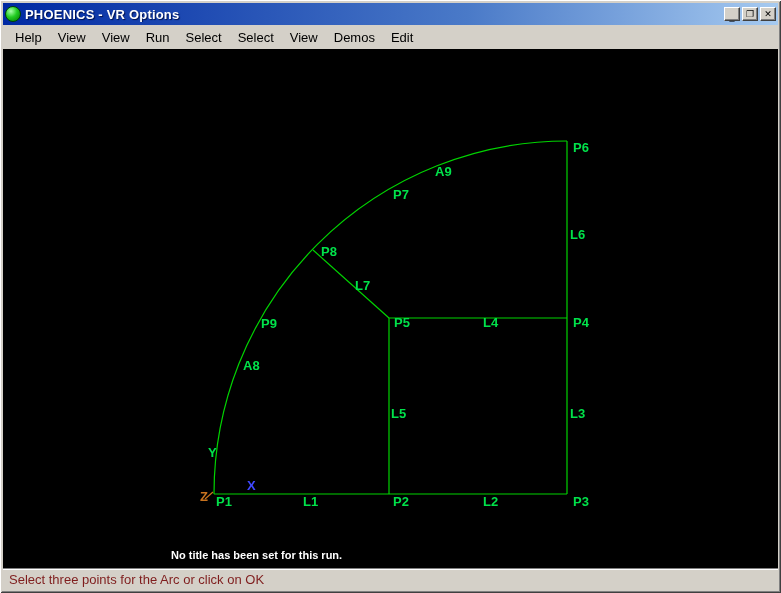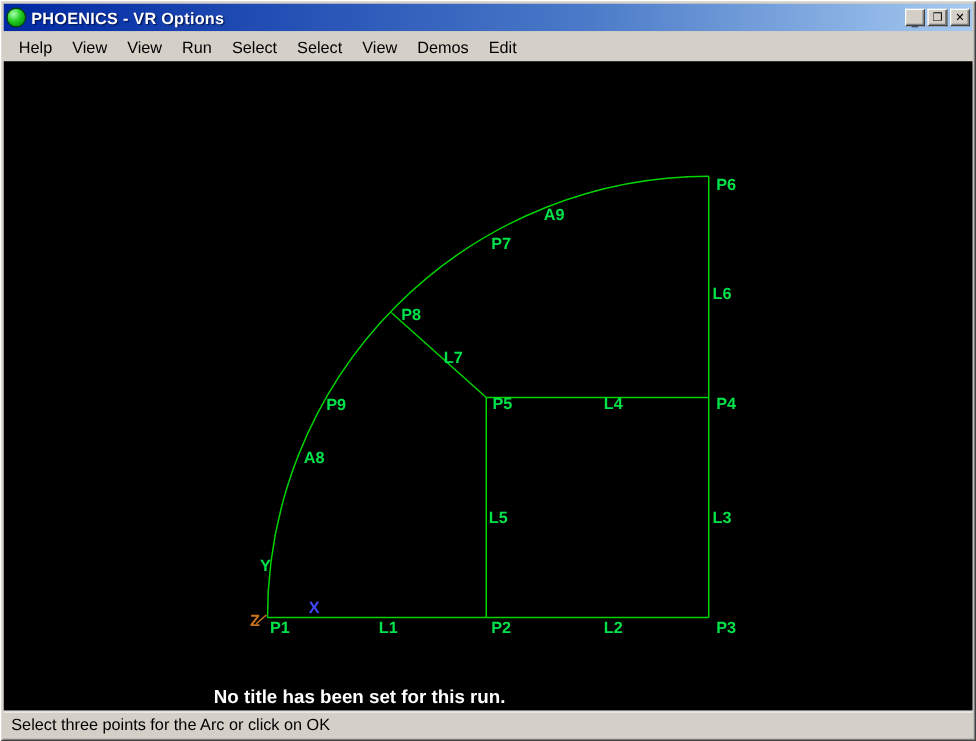--- a/index.html
+++ b/index.html
@@ -57,29 +57,29 @@
     background:#000000;
     overflow:hidden;
   }
   .canvas svg{position:absolute;left:0;top:0;}
   .canvas svg text{
     font-family:"Liberation Sans",sans-serif;
     font-size:13px;font-weight:bold;
   }
   .note-text{
     position:absolute;left:168px;top:500px;
-    color:#ffffff;font-size:15px;font-weight:bold;
+    color:#ffffff;font-size:11px;font-weight:bold;
     white-space:nowrap;
     font-family:"Liberation Sans",sans-serif;
   }
   .statusbar{
     height:22px;flex:0 0 22px;
     display:flex;align-items:center;
     padding:0 6px;
-    font-size:13px;color:#000000;
+    font-size:13px;color:#7f1d1d;
     background:#d4d0c8;
     box-shadow:inset 0 1px #808080, inset 0 2px #ffffff;
   }
 </style>
 </head>
 <body>
 
 <div class="window">
 
   <div class="titlebar">

